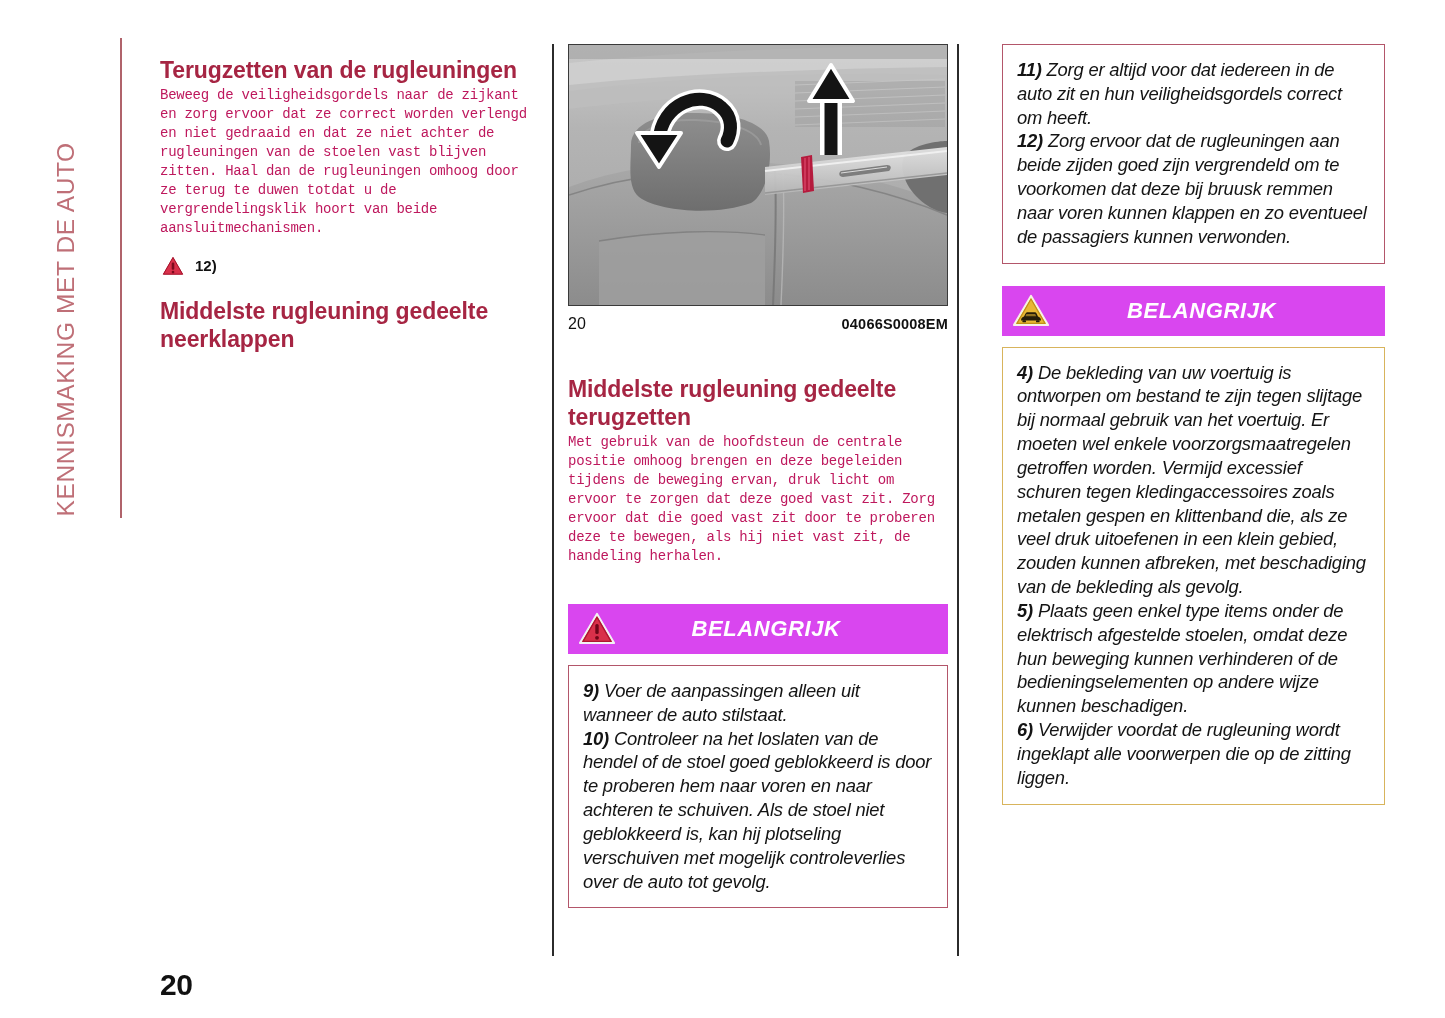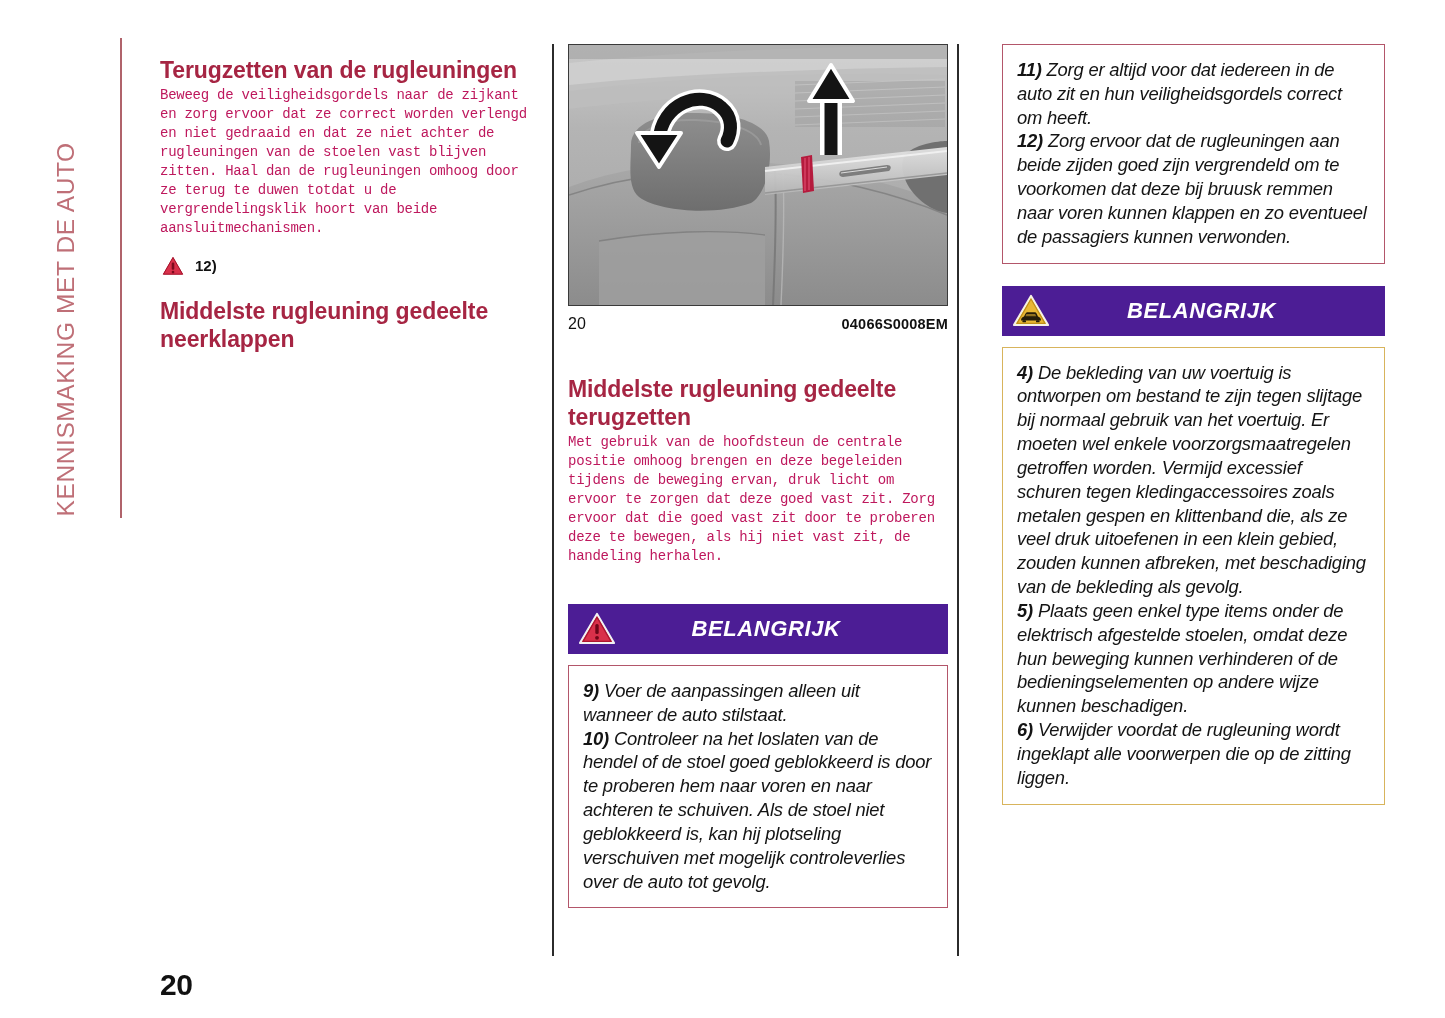--- a/index.html
+++ b/index.html
@@ -130,21 +130,21 @@
     font-size: 15px;
     color: #111;
   }
   .fig-caption .fignum { font-weight: normal; font-size: 16px; }
   .fig-caption .figcode { font-weight: bold; font-size: 14.5px; letter-spacing: 0.2px; text-align: center; }
 
   
   .imp-header {
     display: flex;
     align-items: center;
-    background: #4c1d95;
+    background: #d946ef;
     height: 50px;
     margin-bottom: 11px;
     padding-left: 8px;
   }
   .imp-header .ico {
     width: 42px;
     height: 38px;
     flex: 0 0 42px;
     display: flex;
     align-items: center;

